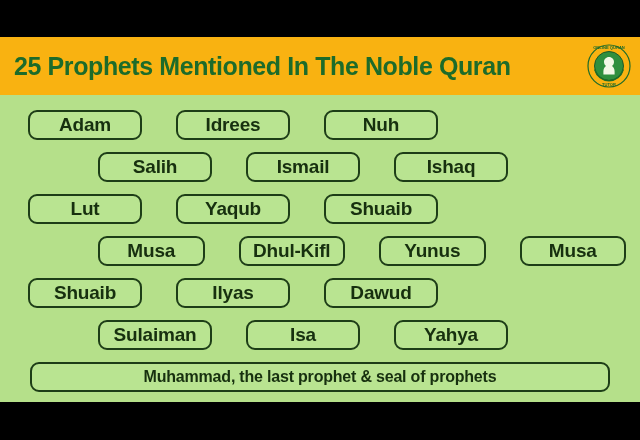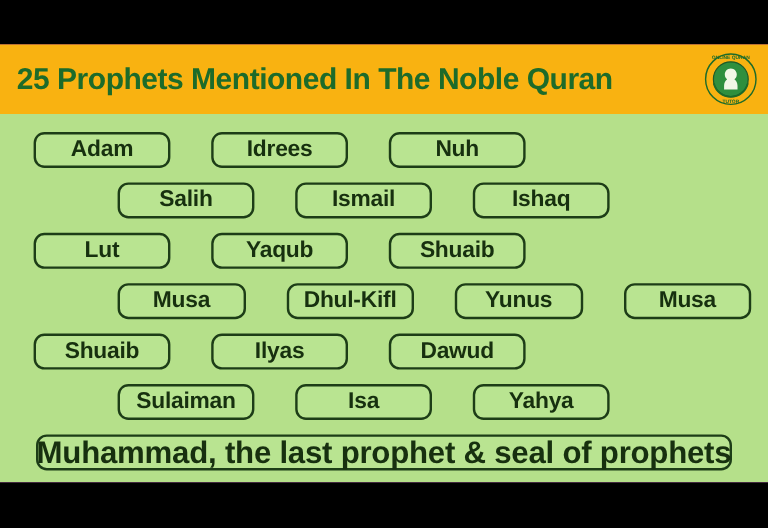--- a/index.html
+++ b/index.html
@@ -96,21 +96,21 @@
     font-weight: bold;
     display: flex;
     align-items: center;
     justify-content: center;
     margin-right: 14px;
     padding: 0 6px;
     letter-spacing: -0.2px;
     white-space: nowrap;
   }
   .pill.w-n   { width: 114px; }
-  .pill.w-wide{ width: 580px; font-size: 26px; }
+  .pill.w-wide{ width: 580px; font-size: 16px; }
 </style>
 </head>
 <body>
 
 <div id="screen">
 
   <div class="letterbox" id="letterbox-top"></div>
 
   <div id="header">
     <div id="header-title">25 Prophets Mentioned In The Noble Quran</div>

